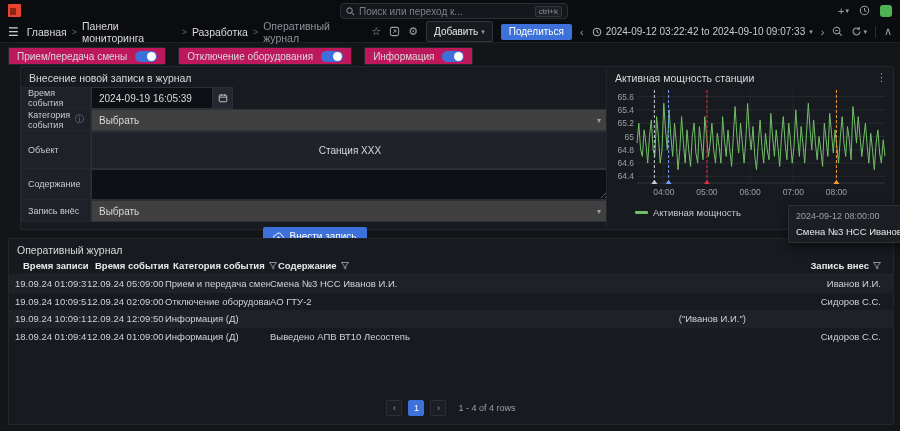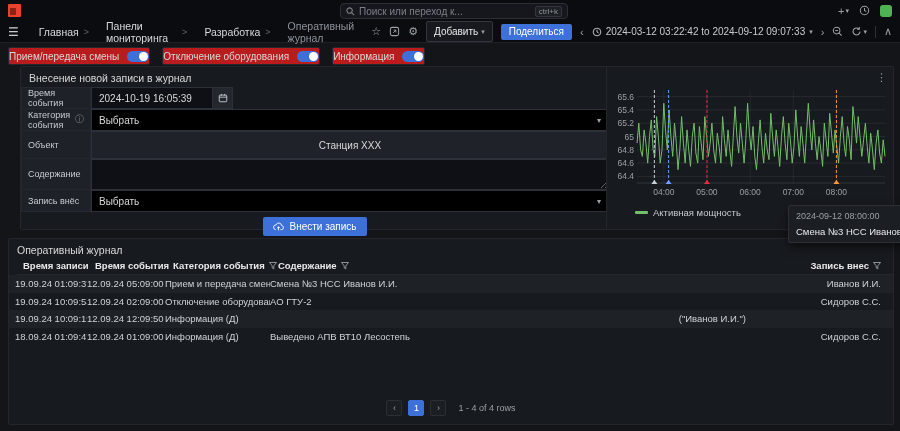--- a/index.html
+++ b/index.html
@@ -20,61 +20,61 @@
   .kbd { border:1px solid #33363d; border-radius:2px; padding:0 3px; font-size:8px; color:#8d929a; background:#1d2025; }
   .nav-right { position:absolute; right:8px; top:0; height:21px; display:flex; align-items:center; gap:10px; }
   .icon-btn { color:#9aa0a6; font-size:11px; cursor:pointer; display:flex; align-items:center; gap:1px; }
   .caret { font-size:7px; color:#9aa0a6; }
   .avatar { width:12px; height:12px; border-radius:3px; }
   
   .toolbar { position:absolute; left:0; top:21px; width:900px; height:22px;
     background:#0b0c0f; border-bottom:1px solid #1d2026; display:flex; align-items:center; padding:0 8px; gap:8px; }
   .hamburger { color:#c7ccd1; font-size:12px; }
   .breadcrumbs { display:flex; align-items:center; gap:5px; font-size:10.5px; }
-  .crumb { color:#d8d9da; cursor:pointer;margin-left:12px; }
+  .crumb { color:#d8d9da; cursor:pointer; }
   .crumb.current { color:#8d939b; }
   .crumb-sep { color:#62686f; font-size:9px; }
   .star { color:#9aa0a6; font-size:11px; margin-left:2px; }
   .toolbar-right { margin-left:auto; display:flex; align-items:center; gap:8px; }
   .btn-outline { border:1px solid #33363d; background:#17191e; color:#e6e8ea; border-radius:2px;
     height:21px; padding:0 7px; display:flex; align-items:center; gap:3px; font-size:10px; cursor:pointer; }
   .btn-blue { background:#3d71d9; color:#fff; border-radius:2px; height:16px; padding:0 8px;
     display:flex; align-items:center; gap:4px; font-size:10px; cursor:pointer; border:none; }
   .timerange { display:flex; align-items:center; gap:4px; color:#c7ccd1; font-size:10px; white-space:nowrap; }
   .vdiv { width:1px; height:12px; background:#2c2f36; }
   svg.mini { display:block; }
   
   .varrow { position:absolute; left:8px; top:47px; display:flex; gap:12px; }
-  .varbox { background:#b91c1c; border:1px solid #24272e; border-radius:2px; height:18px;
-    display:flex; align-items:center; gap:8px; padding:0 0; font-size:10px; color:#d8d9da; }
+  .varbox { background:#be185d; border:1px solid #24272e; border-radius:2px; height:18px;
+    display:flex; align-items:center; gap:8px; padding:0 8px; font-size:10px; color:#d8d9da; }
   .switch { width:22px; height:11px; border-radius:6px; background:#3d71d9; position:relative; cursor:pointer; }
   .switch .knob { position:absolute; right:1px; top:1px; width:9px; height:9px; border-radius:50%; background:#fff; }
   
   .panel { position:absolute; background:#171a1f; border:1px solid #23262d; border-radius:2px; }
   .panel-title { font-size:10.5px; color:#d8d9da; padding:5px 8px; font-weight:500; }
   #form-panel  { left:8px;  top:66px;  width:590px; height:164px;margin-left:12px; }
   #chart-panel { left:606px; top:66px; width:288px; height:164px; }
   #table-panel { left:8px;  top:238px; width:886px; height:187px; }
   .kebab { position:absolute; right:6px; top:4px; color:#9aa0a6; cursor:pointer; font-size:11px; }
   
   .formrows { position:absolute; left:0; top:20px; width:100%; }
   .frow { display:flex; width:100%; }
   .flabel { width:70px; min-width:70px; background:#1e2127; border:1px solid #24272e; border-top:none;
     font-size:9px; color:#c7ccd1; display:flex; align-items:center; gap:3px; padding:0 6px; }
   .frow:first-child .flabel { border-top:1px solid #24272e; }
   .finput { flex:1; display:flex; align-items:stretch; }
   .txt-input { background:#0e1015; border:1px solid #2c3038; color:#d8d9da; font-size:10px;
     padding:0 7px; display:flex; align-items:center; height:22px; }
   .cal-btn { width:20px; background:#24272e; border:1px solid #2c3038; border-left:none;
     display:flex; align-items:center; justify-content:center; cursor:pointer; }
-  .select { flex:1; background:#000000; border:1px solid #2c3038; color:#d8d9da; font-size:10px;
+  .select { flex:1; background:#404040; border:1px solid #2c3038; color:#d8d9da; font-size:10px;
     display:flex; align-items:center; padding:0 7px; cursor:pointer; height:22px; }
   .select .sel-caret { margin-left:auto; color:#9aa0a6; font-size:8px; }
   .object-box { flex:1; background:#1f2228; border:1px solid #2c3038; color:#d8d9da; font-size:10px;
-    display:flex; align-items:center; justify-content:center; height:28px; }
+    display:flex; align-items:center; justify-content:center; height:38px; }
   .textarea { flex:1; background:#0e1015; border:1px solid #2c3038; height:31px; position:relative; }
   .textarea .grip { position:absolute; right:1px; bottom:1px; width:7px; height:7px;
     background:repeating-linear-gradient(135deg, transparent 0 2px, #5a6066 2px 3px);
     clip-path:polygon(100% 0,100% 100%,0 100%); cursor:nwse-resize; }
   .submit-row { display:flex; justify-content:center; padding-top:5px; }
   .btn-submit { background:#3d71d9; color:#fff; border:none; border-radius:2px; height:19px;
     padding:0 10px; font-size:10px; display:flex; align-items:center; gap:5px; cursor:pointer; }
   .info { color:#787f87; font-size:9px; }
   
   .chart-wrap { position:absolute; left:6px; top:20px; }
@@ -155,21 +155,21 @@
         <span>Добавить</span>
         <span class="caret">▾</span>
       </button>
     <button class="btn-blue">Поделиться</button>
     <span class="icon-btn">‹</span>
     <div class="timerange">
       <svg class="mini" width="10" height="10" viewBox="0 0 12 12">
           <circle cx="6" cy="6" r="4.6" fill="none" stroke="#c7ccd1" stroke-width="1.1"></circle>
           <path d="M6 3.4 V6 L8 7.2" fill="none" stroke="#c7ccd1" stroke-width="1.1"></path>
         </svg>
-      <span>2024-03-12 03:22:42 to 2024-09-12 09:07:33</span>
+      <span>2024-09-12 03:22:42 to 2024-09-10 09:07:33</span>
       <span class="caret">▾</span>
     </div>
     <span class="icon-btn">›</span>
     <span class="icon-btn">
       <svg class="mini" width="11" height="11" viewBox="0 0 12 12">
           <circle cx="5" cy="5" r="3.6" fill="none" stroke="#9aa0a6" stroke-width="1.1"></circle>
           <line x1="3.4" y1="5" x2="6.6" y2="5" stroke="#9aa0a6" stroke-width="1.1"></line>
           <line x1="7.8" y1="7.8" x2="10.5" y2="10.5" stroke="#9aa0a6" stroke-width="1.1"></line>
         </svg>
     </span>
@@ -205,21 +205,21 @@
       </div>
     </div>
   </div>
 
 <div class="panel" id="form-panel">
   <div class="panel-title">Внесение новой записи в журнал</div>
   <div class="formrows">
     <div class="frow">
       <div class="flabel">Время события</div>
       <div class="finput">
-        <div class="txt-input" style="width:122px">2024-10-19 16:05:39</div>
+        <div class="txt-input" style="width:122px">2024-09-19 16:05:39</div>
         <div class="cal-btn">
           <svg class="mini" width="10" height="10" viewBox="0 0 12 12">
               <rect x="1.5" y="2.5" width="9" height="8" rx="1" fill="none" stroke="#c7ccd1" stroke-width="1.1"></rect>
               <line x1="1.5" y1="5" x2="10.5" y2="5" stroke="#c7ccd1" stroke-width="1.1"></line>
               <line x1="4" y1="1.2" x2="4" y2="3.2" stroke="#c7ccd1" stroke-width="1.1"></line>
               <line x1="8" y1="1.2" x2="8" y2="3.2" stroke="#c7ccd1" stroke-width="1.1"></line>
             </svg>
         </div>
       </div>
     </div>
@@ -265,20 +265,21 @@
             <path d="M3.5 9.5 a3 3 0 0 1 .4-6 a3.6 3.6 0 0 1 7 .8 a2.6 2.6 0 0 1-.4 5.2 h-1" fill="none" stroke="#fff" stroke-width="1.1"></path>
             <path d="M7 10.5 V6 M5.3 7.5 L7 5.8 L8.7 7.5" fill="none" stroke="#fff" stroke-width="1.1"></path>
           </svg>
         <span>Внести запись</span>
       </button>
     </div>
   </div>
 </div>
 
 <div class="panel" id="chart-panel">
+  <div class="panel-title">Активная мощность станции</div>
   <span class="kebab">⋮</span>
   <div class="chart-wrap" id="chart-wrap"><svg width="276" height="116">
         <line x1="24" y1="89.3571428571423" x2="272" y2="89.3571428571423" stroke="rgba(255,255,255,0.07)" stroke-width="1"></line>
         <text x="21" y="92.3571428571423" fill="#9aa0a6" font-size="8.5" font-family="&quot;Liberation Sans&quot;, sans-serif" text-anchor="end">64.4</text>
         <line x1="24" y1="76.07142857142884" x2="272" y2="76.07142857142884" stroke="rgba(255,255,255,0.07)" stroke-width="1"></line>
         <text x="21" y="79.07142857142884" fill="#9aa0a6" font-size="8.5" font-family="&quot;Liberation Sans&quot;, sans-serif" text-anchor="end">64.6</text>
         <line x1="24" y1="62.78571428571443" x2="272" y2="62.78571428571443" stroke="rgba(255,255,255,0.07)" stroke-width="1"></line>
         <text x="21" y="65.78571428571442" fill="#9aa0a6" font-size="8.5" font-family="&quot;Liberation Sans&quot;, sans-serif" text-anchor="end">64.8</text>
         <line x1="24" y1="49.5" x2="272" y2="49.5" stroke="rgba(255,255,255,0.07)" stroke-width="1"></line>
         <text x="21" y="52.5" fill="#9aa0a6" font-size="8.5" font-family="&quot;Liberation Sans&quot;, sans-serif" text-anchor="end">65</text>

